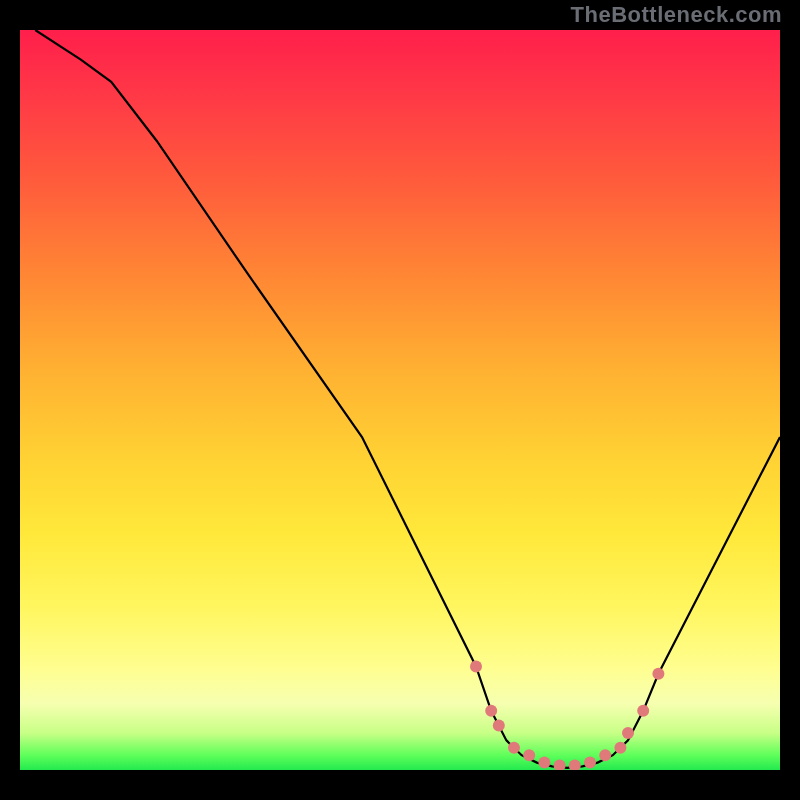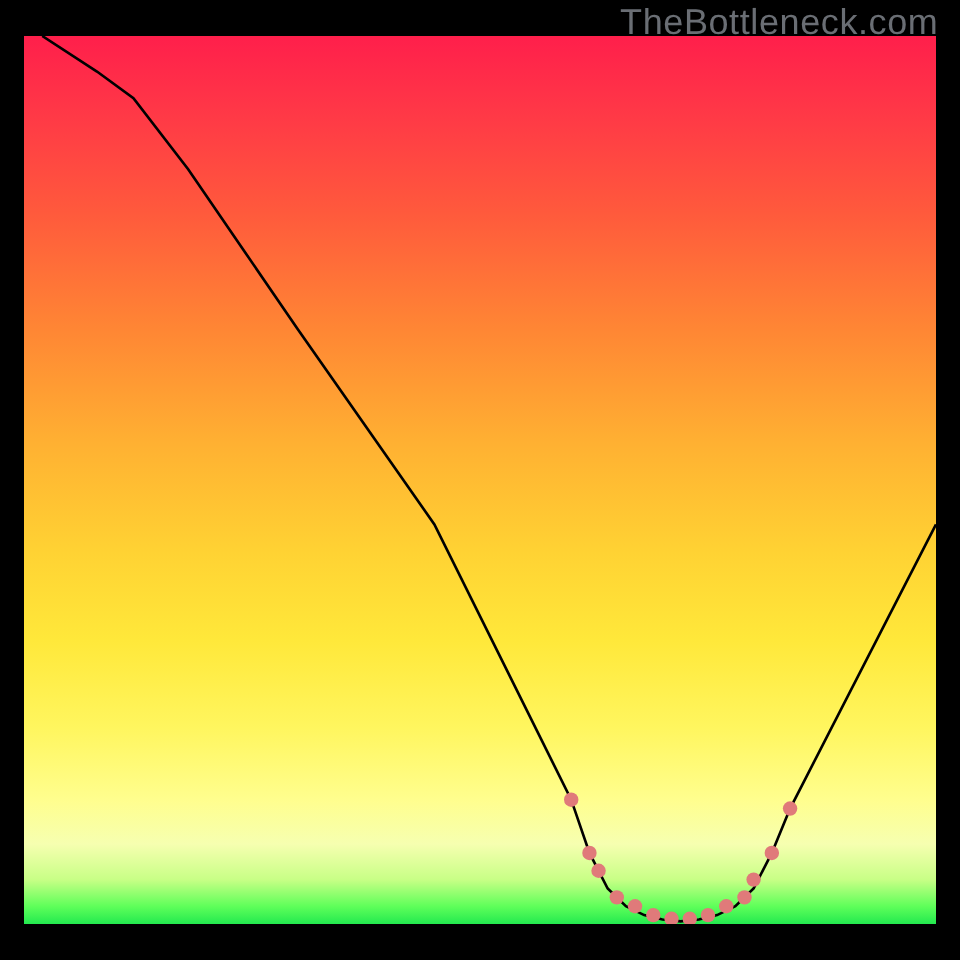--- a/index.html
+++ b/index.html
@@ -15,22 +15,22 @@
     position: relative;
     width: 800px;
     height: 800px;
     background: #000;
   }
   .watermark {
     position: absolute;
     top: 2px;
     right: 18px;
     color: #6a6e74;
-    font-size: 30px;
-    font-weight: 400;
+    font-size: 22px;
+    font-weight: 700;
     letter-spacing: 0.5px;
     z-index: 10;
   }
   .plot-area {
     position: absolute;
     left: 20px;
     top: 30px;
     width: 760px;
     height: 740px;
     

